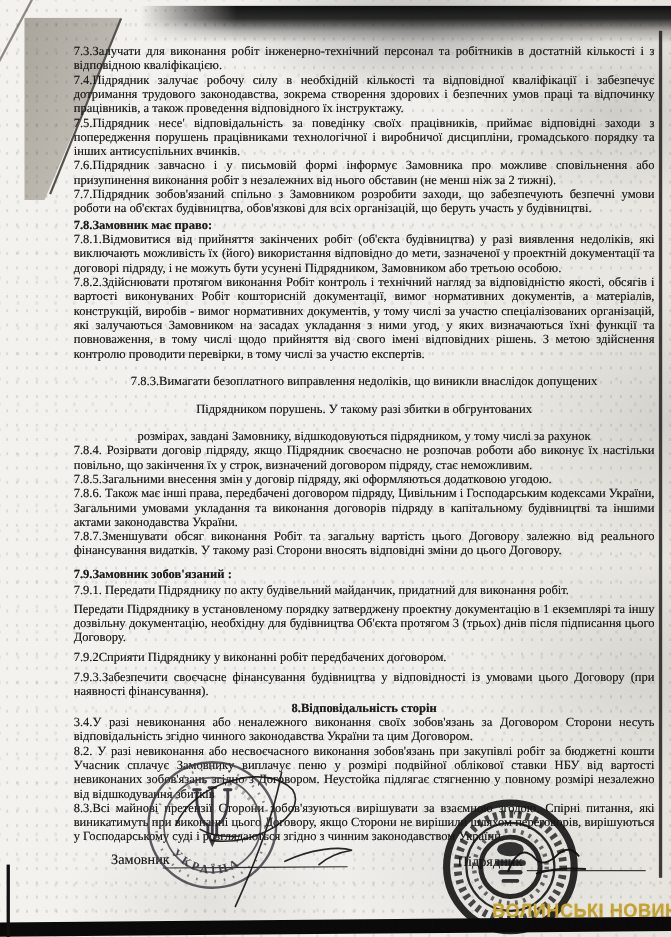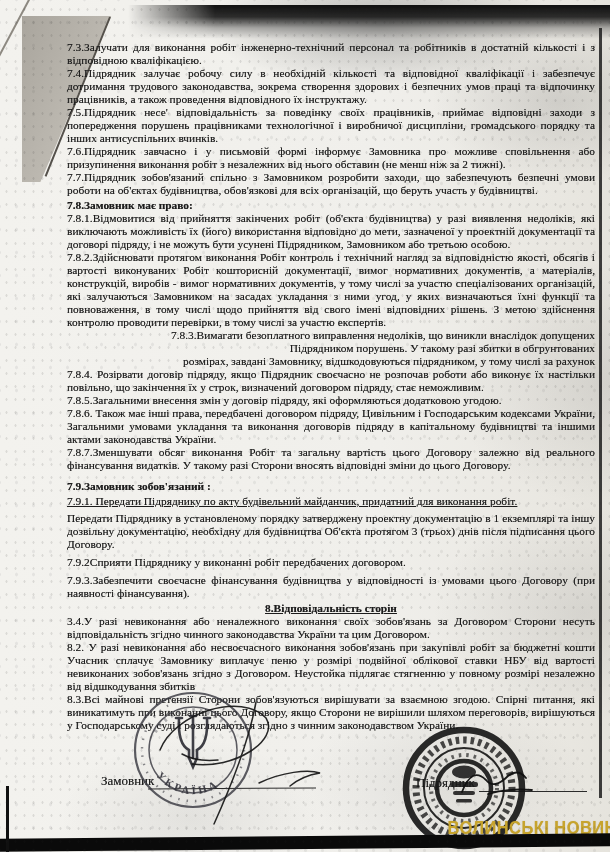--- a/index.html
+++ b/index.html
@@ -37,24 +37,24 @@
   .corner-line2{position:absolute;left:30px;top:-4px;width:1.5px;height:70px;
     background:#8d8981;transform-origin:top center;transform:rotate(28deg);}
   .edge-right{position:absolute;left:599px;top:28px;width:2.5px;height:770px;background:#1d1d1d;opacity:.85;}
   .edge-left-bottom{position:absolute;left:6px;top:786px;width:3px;height:66px;background:#101010;}
   .bottom-bar{position:absolute;left:-6px;top:836px;width:624px;height:13px;background:#0a0a0a;transform:rotate(-.5deg);}
   
   .text-block{position:absolute;left:67px;top:41px;width:528px;font-size:11.4px;line-height:13px;
     text-shadow:0 0 .4px rgba(10,10,10,.55);}
   .para{margin:0;}
   .j{text-align:justify;text-justify:inter-word;}
-  .left{text-align:right;}
+  .left{text-align:center;margin-top:12px;}
   .b{font-weight:700;}
   .center{text-align:center;}
-  .gap2{margin-top:2px;text-decoration:underline;} .gap4{margin-top:4px;} .gap5{margin-top:5px;} .gap6{margin-top:2px;} .gap8{margin-top:8px;}
+  .gap2{margin-top:2px;} .gap4{margin-top:4px;} .gap5{margin-top:5px;} .gap6{margin-top:2px;} .gap8{margin-top:8px;}
   
   .sig-label{position:absolute;font-size:13px;text-shadow:0 0 .4px rgba(10,10,10,.5);}
   #customer-label{left:101px;top:773px;}
   #contractor-label{left:416px;top:775px;}
   .sig-line{position:absolute;height:1.3px;background:#2b2b2b;}
   #customer-line{left:148px;top:788px;width:168px;transform:rotate(-.4deg);}
   #contractor-line{left:479px;top:791px;width:108px;}
   .stamp,.sig{position:absolute;pointer-events:none;}
   .wm{position:absolute;right:5px;top:818px;font-family:"Liberation Sans",sans-serif;
     font-weight:700;font-size:17.5px;letter-spacing:.5px;color:#c7a42d;transform:scaleX(.94);

